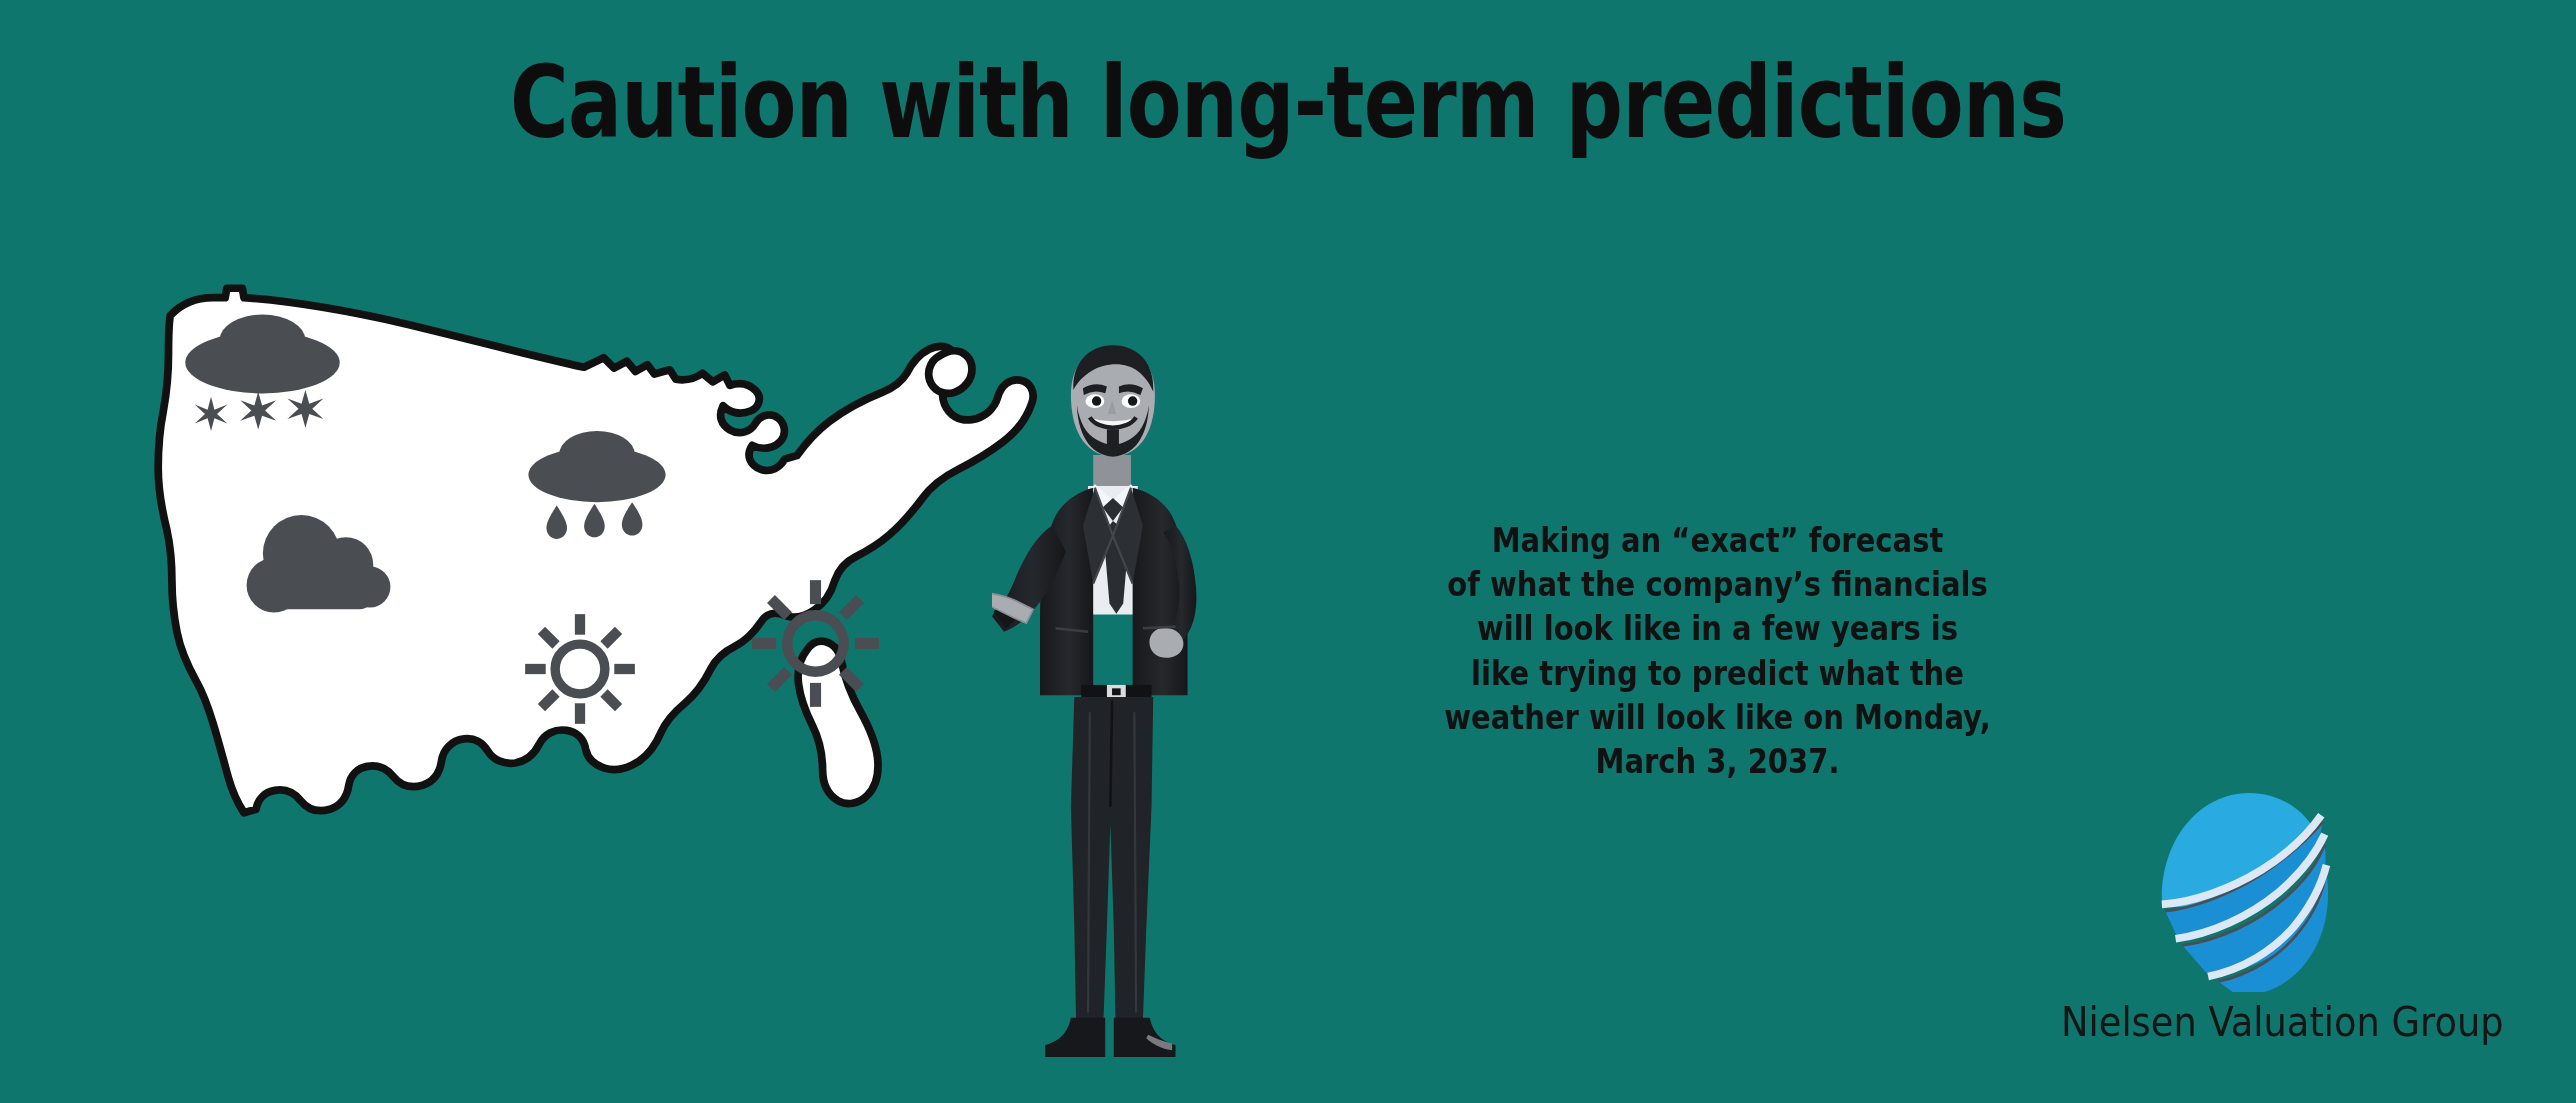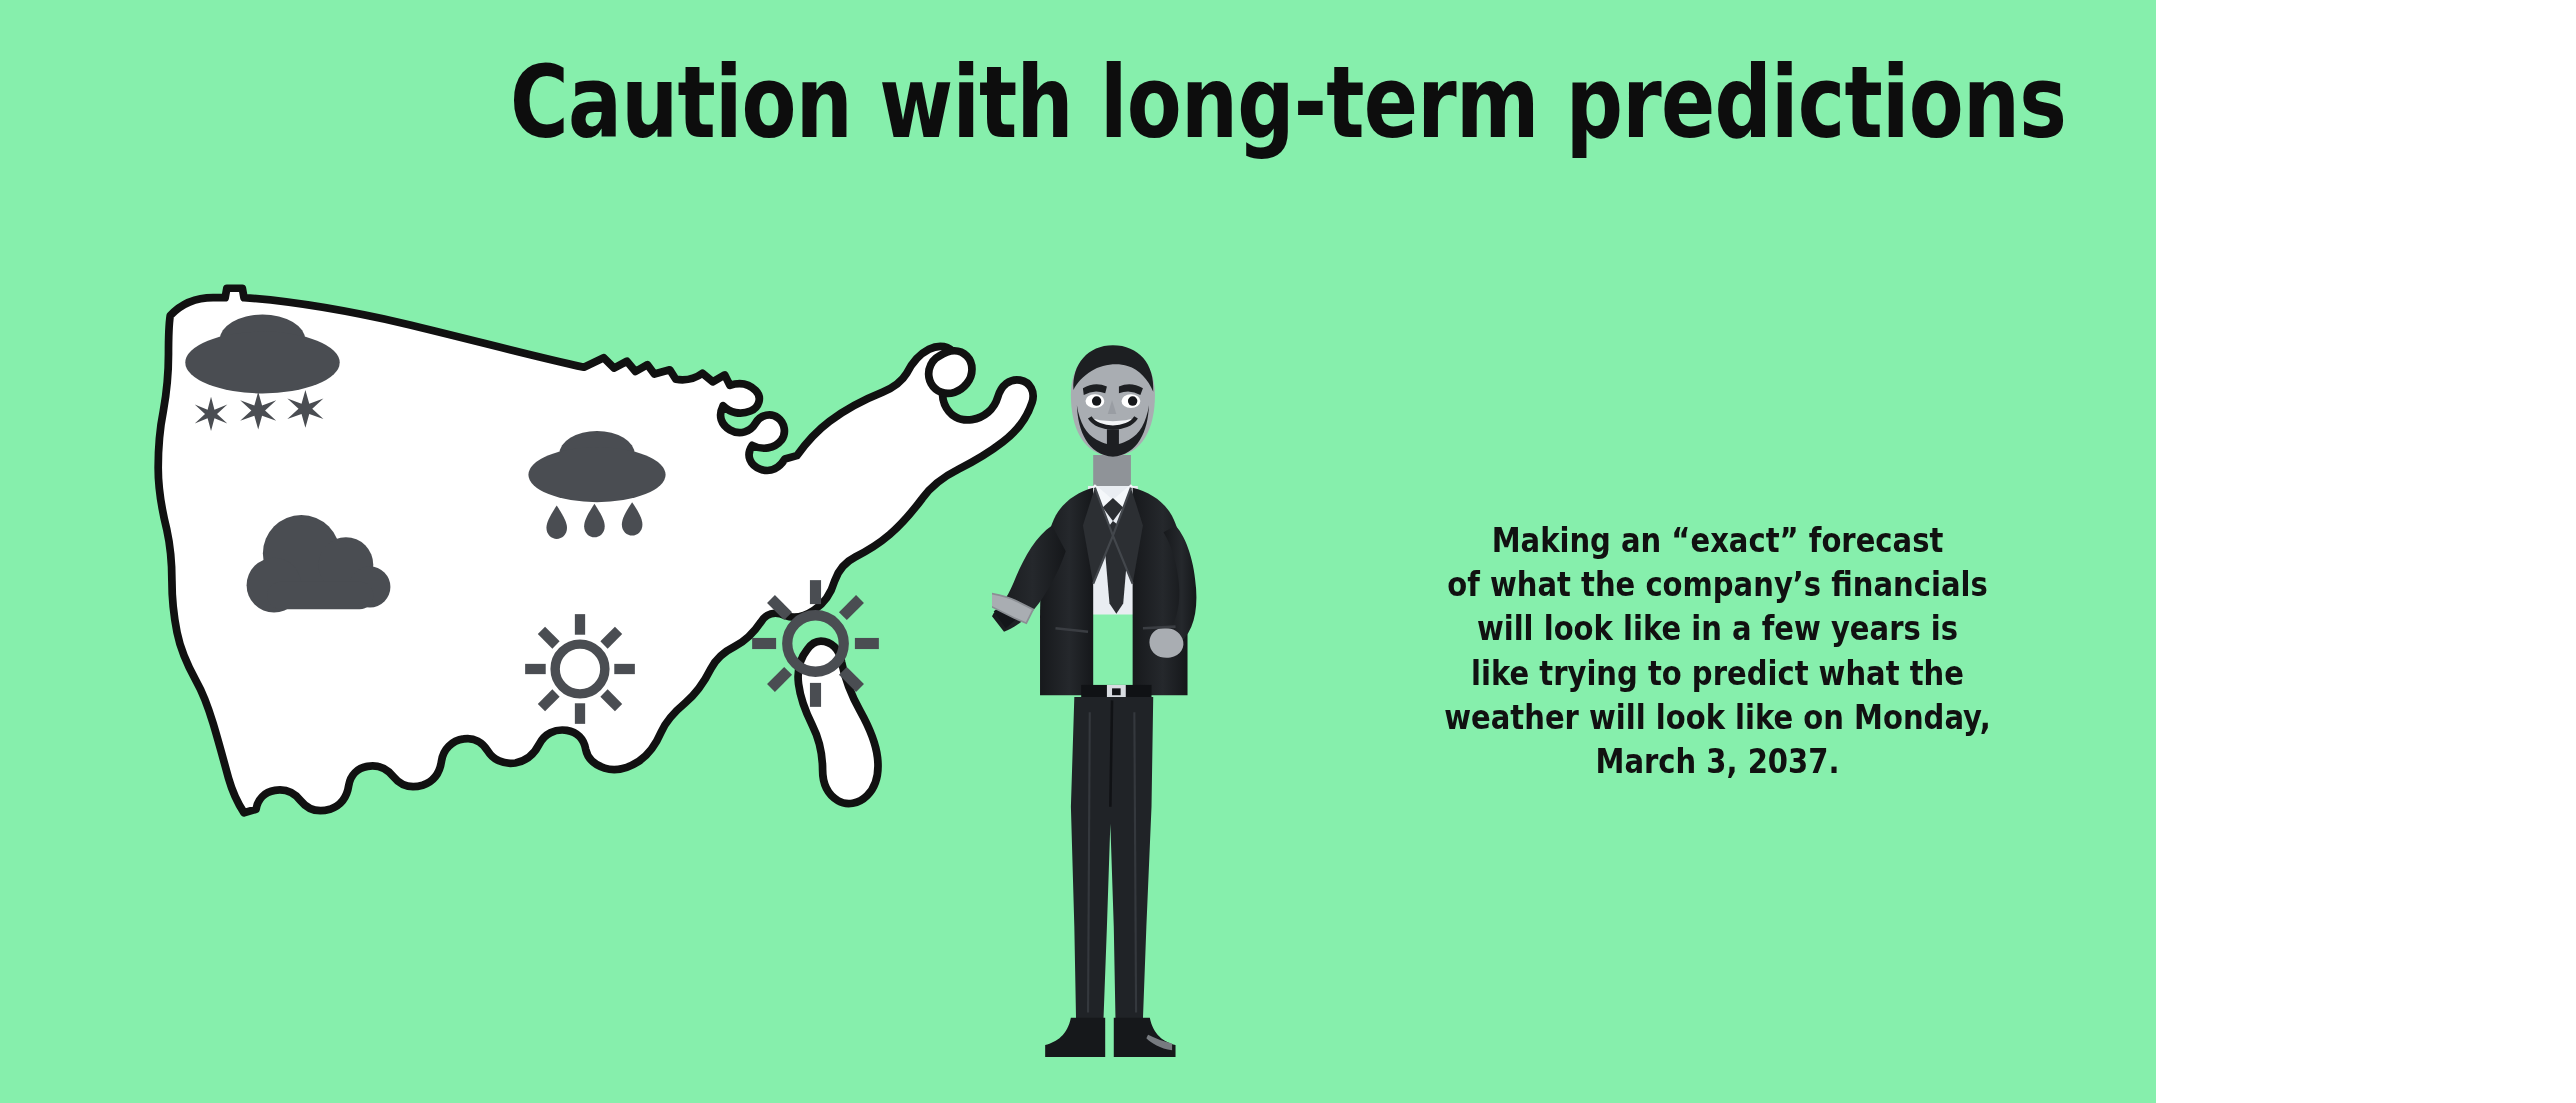--- a/index.html
+++ b/index.html
@@ -8,23 +8,23 @@
     padding: 0;
   }
   body {
     width: 2576px;
     height: 1103px;
     overflow: hidden;
     font-family: "Liberation Sans", sans-serif;
   }
   #slide {
     position: relative;
-    width: 2156px;
+    width: 2576px;
     height: 1103px;
-    background: #86efac;
+    background: #0f766e;
     overflow: hidden;
   }
 
   
   #title {
     position: absolute;
     left: 0;
     top: 53px;
     width: 2576px;
     text-align: center;
@@ -442,15 +442,60 @@
 
   <div id="quote">
     <span class="ln">Making an “exact” forecast</span>
     <span class="ln">of what the company’s financials</span>
     <span class="ln">will look like in a few years is</span>
     <span class="ln">like trying to predict what the</span>
     <span class="ln">weather will look like on Monday,</span>
     <span class="ln">March 3, 2037.</span>
   </div>
 
+  <div id="logo">
+    <div id="logo-mark">
+      <svg viewBox="0 0 210 240" xmlns="http://www.w3.org/2000/svg">
+
+        <g fill="#4a4d52">
+          <path d="M10,136 C16,70 58,16 112,16 C148,16 176,38 190,70 L188,74 C172,46 146,28 114,28 C62,28 20,78 14,140 Z"></path>
+        </g>
+
+        <path d="M8,130
+                 C8,62 52,8 110,8
+                 C148,8 178,30 192,62
+                 C160,96 110,122 62,136
+                 C42,142 22,142 8,138 Z" fill="#29abe2"></path>
+
+        <path d="M12,146
+                 C44,142 84,128 120,106
+                 C152,86 178,62 196,42
+                 C190,74 172,104 146,128
+                 C112,158 66,174 26,176
+                 Z" fill="#1b8fd4"></path>
+        <path d="M12,146 C44,142 84,128 120,106 C152,86 178,62 196,42" fill="none" stroke="#4a4d52" stroke-width="3"></path>
+
+        <path d="M32,186
+                 C74,180 118,160 150,132
+                 C174,112 190,90 198,68
+                 C202,104 194,140 172,168
+                 C146,200 104,218 62,220
+                 Z" fill="#1b8fd4"></path>
+        <path d="M32,186 C74,180 118,160 150,132 C174,112 190,90 198,68" fill="none" stroke="#4a4d52" stroke-width="3"></path>
+
+        <path d="M74,228
+                 C112,220 146,198 168,170
+                 C186,148 196,124 200,100
+                 C206,140 198,178 176,206
+                 C156,232 126,246 96,244
+                 Z" fill="#1b8fd4"></path>
+        <path d="M74,228 C112,220 146,198 168,170 C186,148 196,124 200,100" fill="none" stroke="#4a4d52" stroke-width="3"></path>
+
+        <path d="M8,138 C44,136 88,120 124,98 C156,78 180,54 194,34" fill="none" stroke="#dce8f6" stroke-width="9"></path>
+        <path d="M24,178 C66,172 110,152 144,124 C170,102 188,78 198,56" fill="none" stroke="#dce8f6" stroke-width="9"></path>
+        <path d="M62,222 C102,214 138,192 162,164 C182,140 194,116 200,92" fill="none" stroke="#dce8f6" stroke-width="9"></path>
+      </svg>
+    </div>
+    <div id="logo-text">Nielsen Valuation Group</div>
+  </div>
 
 </div>
 
 
 </body></html>

